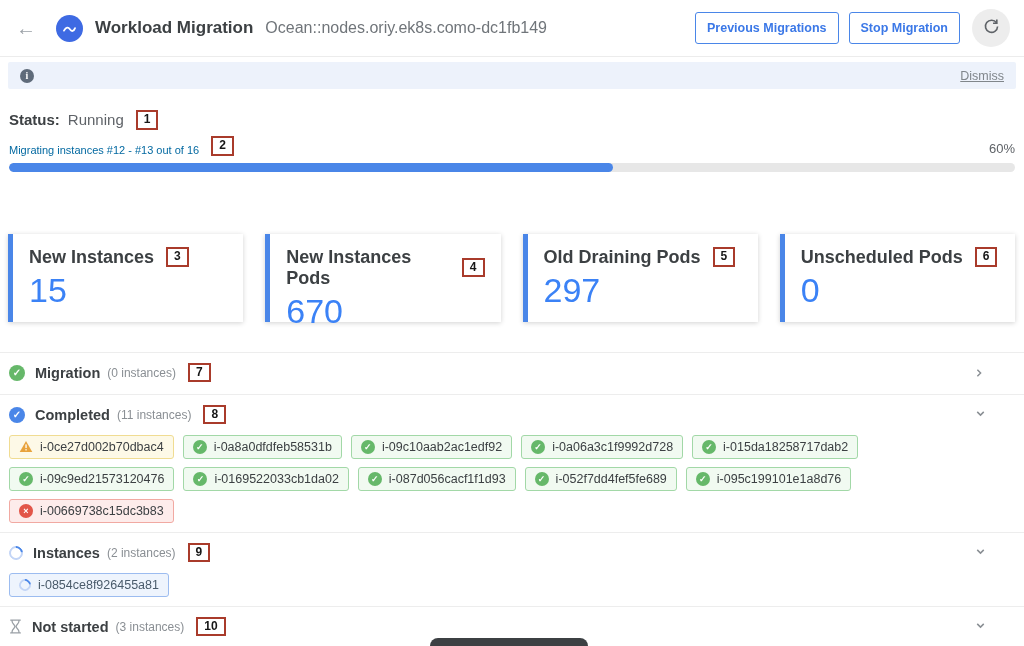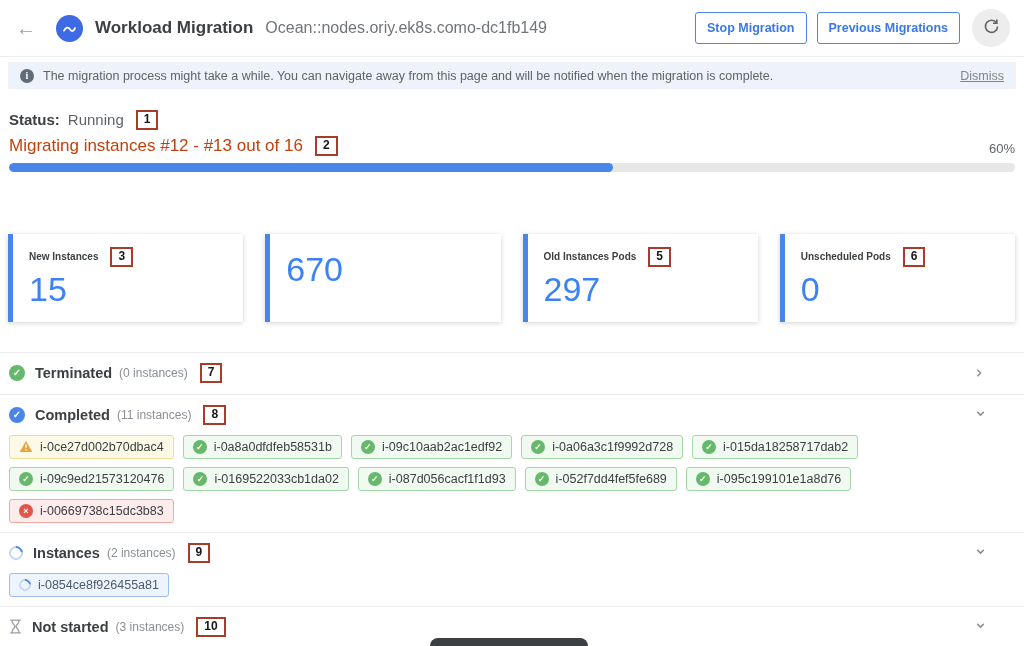--- a/index.html
+++ b/index.html
@@ -23,33 +23,33 @@
   .info-icon { width:14px; height:14px; border-radius:50%; background:#5f6b7a; color:#fff; font-size:10px; font-weight:bold; display:inline-flex; align-items:center; justify-content:center; margin-right:9px; flex:none; font-family:"Liberation Serif",serif; }
   .banner-text { font-size:12.5px; color:#5f6368; }
   .dismiss { margin-left:auto; font-size:12.5px; color:#80868b; text-decoration:underline; cursor:pointer; }
 
   
   .status-block { padding:0 9px; margin-top:21px; }
   .status-line { display:flex; align-items:center; }
   .status-label { font-size:15px; font-weight:bold; color:#3c4043; }
   .status-value { font-size:15px; color:#5f6368; margin-left:8px; }
   .migrate-line { display:flex; align-items:flex-end; margin-top:6px; }
-  .migrate-text { font-size:17px; color:#c2410c; }
+  .migrate-text { font-size:11px; color:#0369a1; }
   .pct { margin-left:auto; font-size:13px; color:#5f6368; }
   .progress-track { margin-top:7px; height:9px; background:#e7e7e7; border-radius:5px; overflow:hidden; }
   .progress-fill { height:100%; background:#4a86e8; border-radius:5px; }
 
   
   .anno { display:inline-block; border:2px solid #a93b2b; background:#fff; color:#161616; font-weight:bold; font-size:12px; line-height:1.15; padding:1px 6px; margin-left:12px; vertical-align:middle; }
 
   
   .cards { display:grid; grid-template-columns:repeat(4,1fr); gap:22px; margin:62px 9px 0 8px; }
   .card { background:#fff; border-left:5px solid #4a86e8; box-shadow:0 1px 5px rgba(0,0,0,0.18); padding:13px 16px 14px; height:88px; }
   .card-title-row { display:flex; align-items:center; }
-  .card-title { font-size:10px; font-weight:bold; color:#3c4043;text-align:right; }
+  .card-title { font-size:18px; font-weight:bold; color:#3c4043; }
   .card-value { font-size:34px; font-weight:300; color:#3b82f6; margin-top:4px; line-height:1.1; }
 
   
   .sections { margin-top:30px; }
   .section { border-top:1px solid #ededed; padding:8px 9px 9px; }
   .section-header { display:flex; align-items:center; height:24px; cursor:pointer; }
   .section-title { font-size:14.5px; font-weight:bold; color:#3c4043; margin-left:10px; }
   .section-count { font-size:12px; color:#8a8f94; margin-left:7px; }
   .chev { margin-left:auto; margin-right:28px; flex:none; }
   .chev-right { transform:rotate(-90deg); }
@@ -79,35 +79,34 @@
     <span class="back-arrow">←</span>
     <span class="logo">
       <svg width="17" height="17" viewBox="0 0 20 20">
           <path d="M3.5 12.5c2.5-4.5 5-4.5 7-1.5s4.5 2.5 6-1.5" stroke="#fff" stroke-width="2.1" fill="none" stroke-linecap="round"></path>
         </svg>
     </span>
     <span class="title">Workload Migration</span>
     <span class="subtitle">Ocean::nodes.oriy.ek8s.com</span>
     <span class="subtitle-id">o-dc1fb149</span>
     <span class="hdr-spacer"></span>
+    <button class="hdr-btn">Previous Migrations</button>
     <button class="hdr-btn">Stop Migration</button>
-    <button class="hdr-btn">Previous Migrations</button>
     <button class="refresh-btn">
       <span>
         <svg width="19" height="19" viewBox="0 0 20 20">
             <path d="M15.3 6.2A6.4 6.4 0 1 0 16.4 10" fill="none" stroke="#5f6368" stroke-width="1.7"></path>
             <path d="M15.6 2.6v4h-4" fill="none" stroke="#5f6368" stroke-width="1.7"></path>
           </svg>
       </span>
     </button>
   </div>
 
   <div class="banner">
     <span class="info-icon">i</span>
-    <span class="banner-text">The migration process might take a while. You can navigate away from this page and will be notified when the migration is complete.</span>
     <span class="dismiss">Dismiss</span>
   </div>
 
   <div class="status-block">
     <div class="status-line">
       <span class="status-label">Status:</span>
       <span class="status-value">Running</span>
       <span class="anno">1</span>
     </div>
     <div class="migrate-line">
@@ -122,44 +121,48 @@
 
   <div class="cards">
     <div class="card">
       <div class="card-title-row">
         <span class="card-title">New Instances</span>
         <span class="anno">3</span>
       </div>
       <div class="card-value">15</div>
     </div>
     <div class="card">
+      <div class="card-title-row">
+        <span class="card-title">New Instances Pods</span>
+        <span class="anno">4</span>
+      </div>
       <div class="card-value">670</div>
     </div>
     <div class="card">
       <div class="card-title-row">
-        <span class="card-title">Old Instances Pods</span>
+        <span class="card-title">Old Draining Pods</span>
         <span class="anno">5</span>
       </div>
       <div class="card-value">297</div>
     </div>
     <div class="card">
       <div class="card-title-row">
         <span class="card-title">Unscheduled Pods</span>
         <span class="anno">6</span>
       </div>
       <div class="card-value">0</div>
     </div>
   </div>
 
   <div class="sections">
 
     <div class="section">
       <div class="section-header">
         <span class="cicon bg-green">✓</span>
-        <span class="section-title">Terminated</span>
+        <span class="section-title">Migration</span>
         <span class="section-count">(0 instances)</span>
         <span class="anno">7</span>
         <span class="chev chev-right">
           <svg width="13" height="13" viewBox="0 0 16 16">
               <polyline points="4,6 8,10 12,6" fill="none" stroke="#8a8f94" stroke-width="1.8"></polyline>
             </svg>
         </span>
       </div>
 
     </div>

